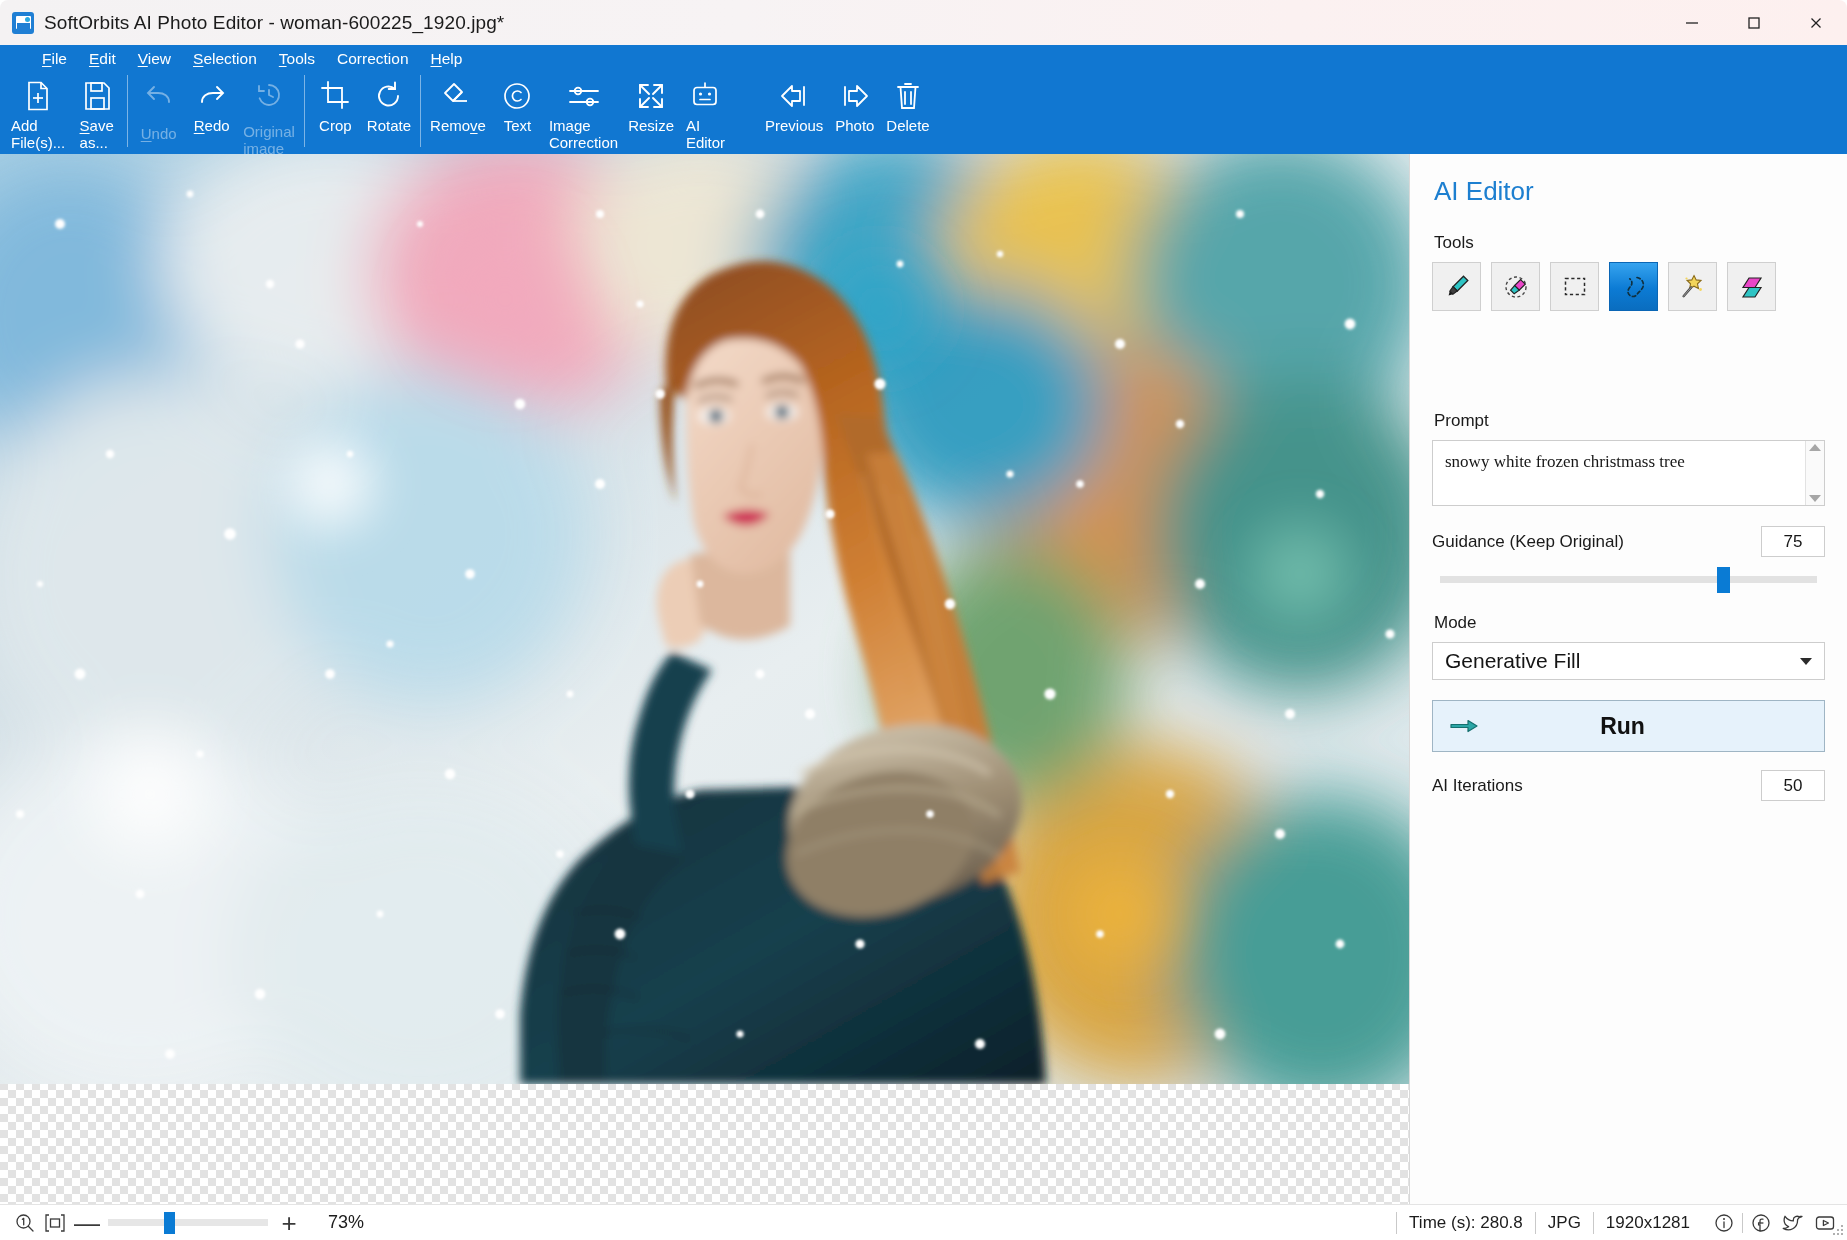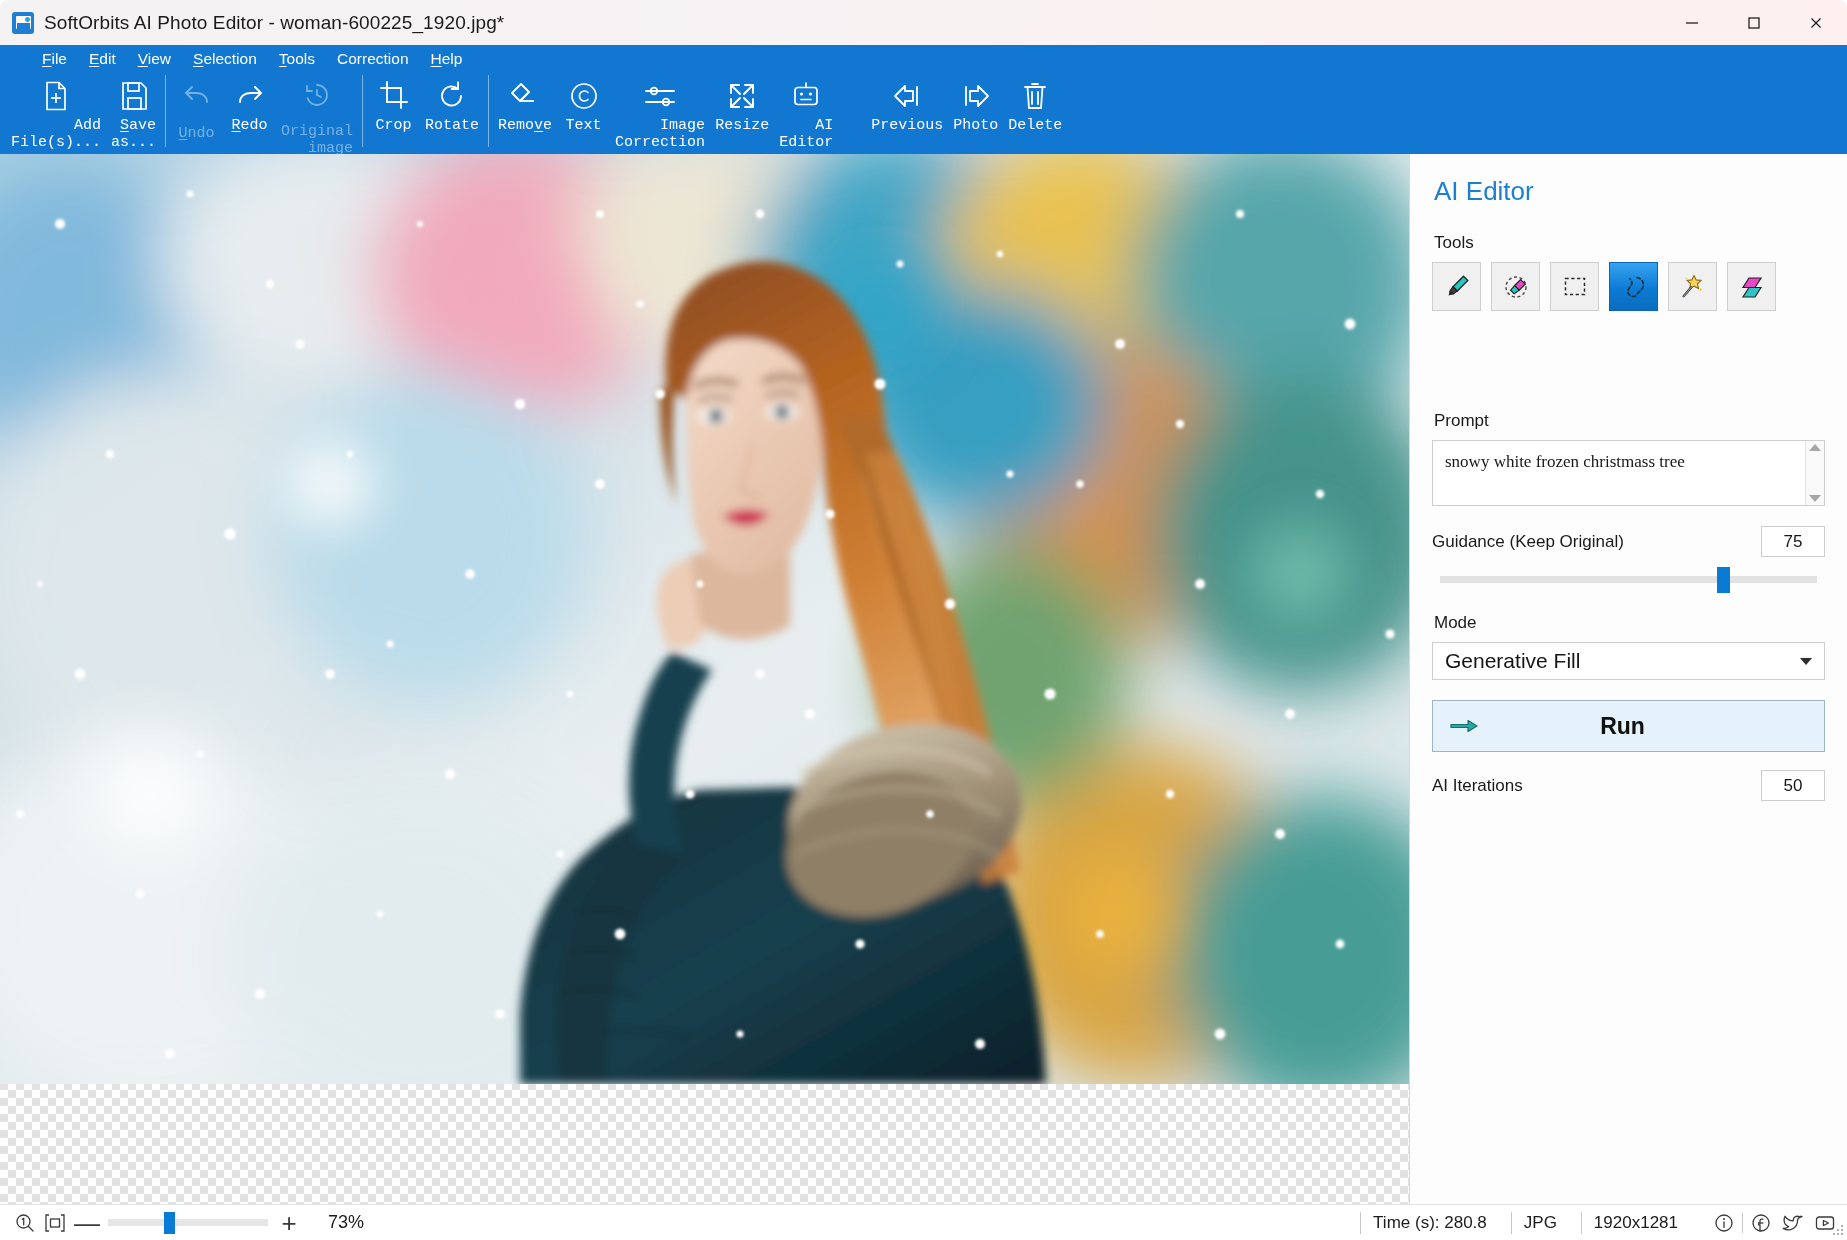--- a/index.html
+++ b/index.html
@@ -95,22 +95,22 @@
     height: 82px;
     display: flex; flex-direction: column; align-items: center;
     padding: 7px 5px 0 5px;
     color: #ffffff;
     position: relative;
   }
   .tb-btn.disabled { opacity: .42; gap: 8px; }
   .tb-ico { height: 34px; display:flex; align-items:center; justify-content:center; }
   .tb-ico svg { display:block; }
   .tb-label {
-    font-size: 15px; line-height: 17px; text-align: right;
-    white-space: pre-line; margin-top: 4px; font-family: Liberation Mono, monospace;
+    font-size: 15px; line-height: 17px; text-align: left;
+    white-space: pre-line; margin-top: 4px;
   }
   .tb-label u { text-decoration: underline; text-underline-offset: 2px; }
   .tb-gap { width: 28px; flex:none; }
 
   
   .body {
     flex: 1;
     display: flex;
     min-height: 0;
     background: #0f172a;
@@ -253,21 +253,21 @@
   }
   .sb-ico { width: 30px; display:flex; align-items:center; justify-content:center; color:#3a3a3a; }
   .zoom-minus, .zoom-plus {
     width: 34px; display:flex; align-items:center; justify-content:center;
     font-size: 26px; color:#3a3a3a; line-height: 1;
   }
   .zoom-slider { position: relative; width: 160px; height: 26px; margin: 0 4px; }
   .zoom-slider .ztrack { position:absolute; left:0; right:0; top:9px; height:7px; background:#e6e6e6; }
   .zoom-slider .zthumb { position:absolute; top:2px; width:11px; height:22px; background:#0a7bd4; }
   .zoom-pct { font-size: 18px; color:#1c1c1c; margin-left: 22px; }
-  .sb-right { margin-left:auto; display:flex; align-items:center; height:100%;gap:12px; }
+  .sb-right { margin-left:auto; display:flex; align-items:center; height:100%; }
   .sb-cell {
     font-size: 17px; color:#1c1c1c;
     padding: 0 12px; height: 22px; display:flex; align-items:center;
     border-left: 1px solid #c9c9c9;
     white-space: nowrap;
   }
   .sb-social { display:flex; align-items:center; padding-left: 6px; }
   .sb-social .s-ico { width: 32px; display:flex; align-items:center; justify-content:center; color:#3a3a3a; }
   .sb-social .sep { width:1px;height:20px;background:#c9c9c9; margin:0 2px; }
   .resize-grip {

